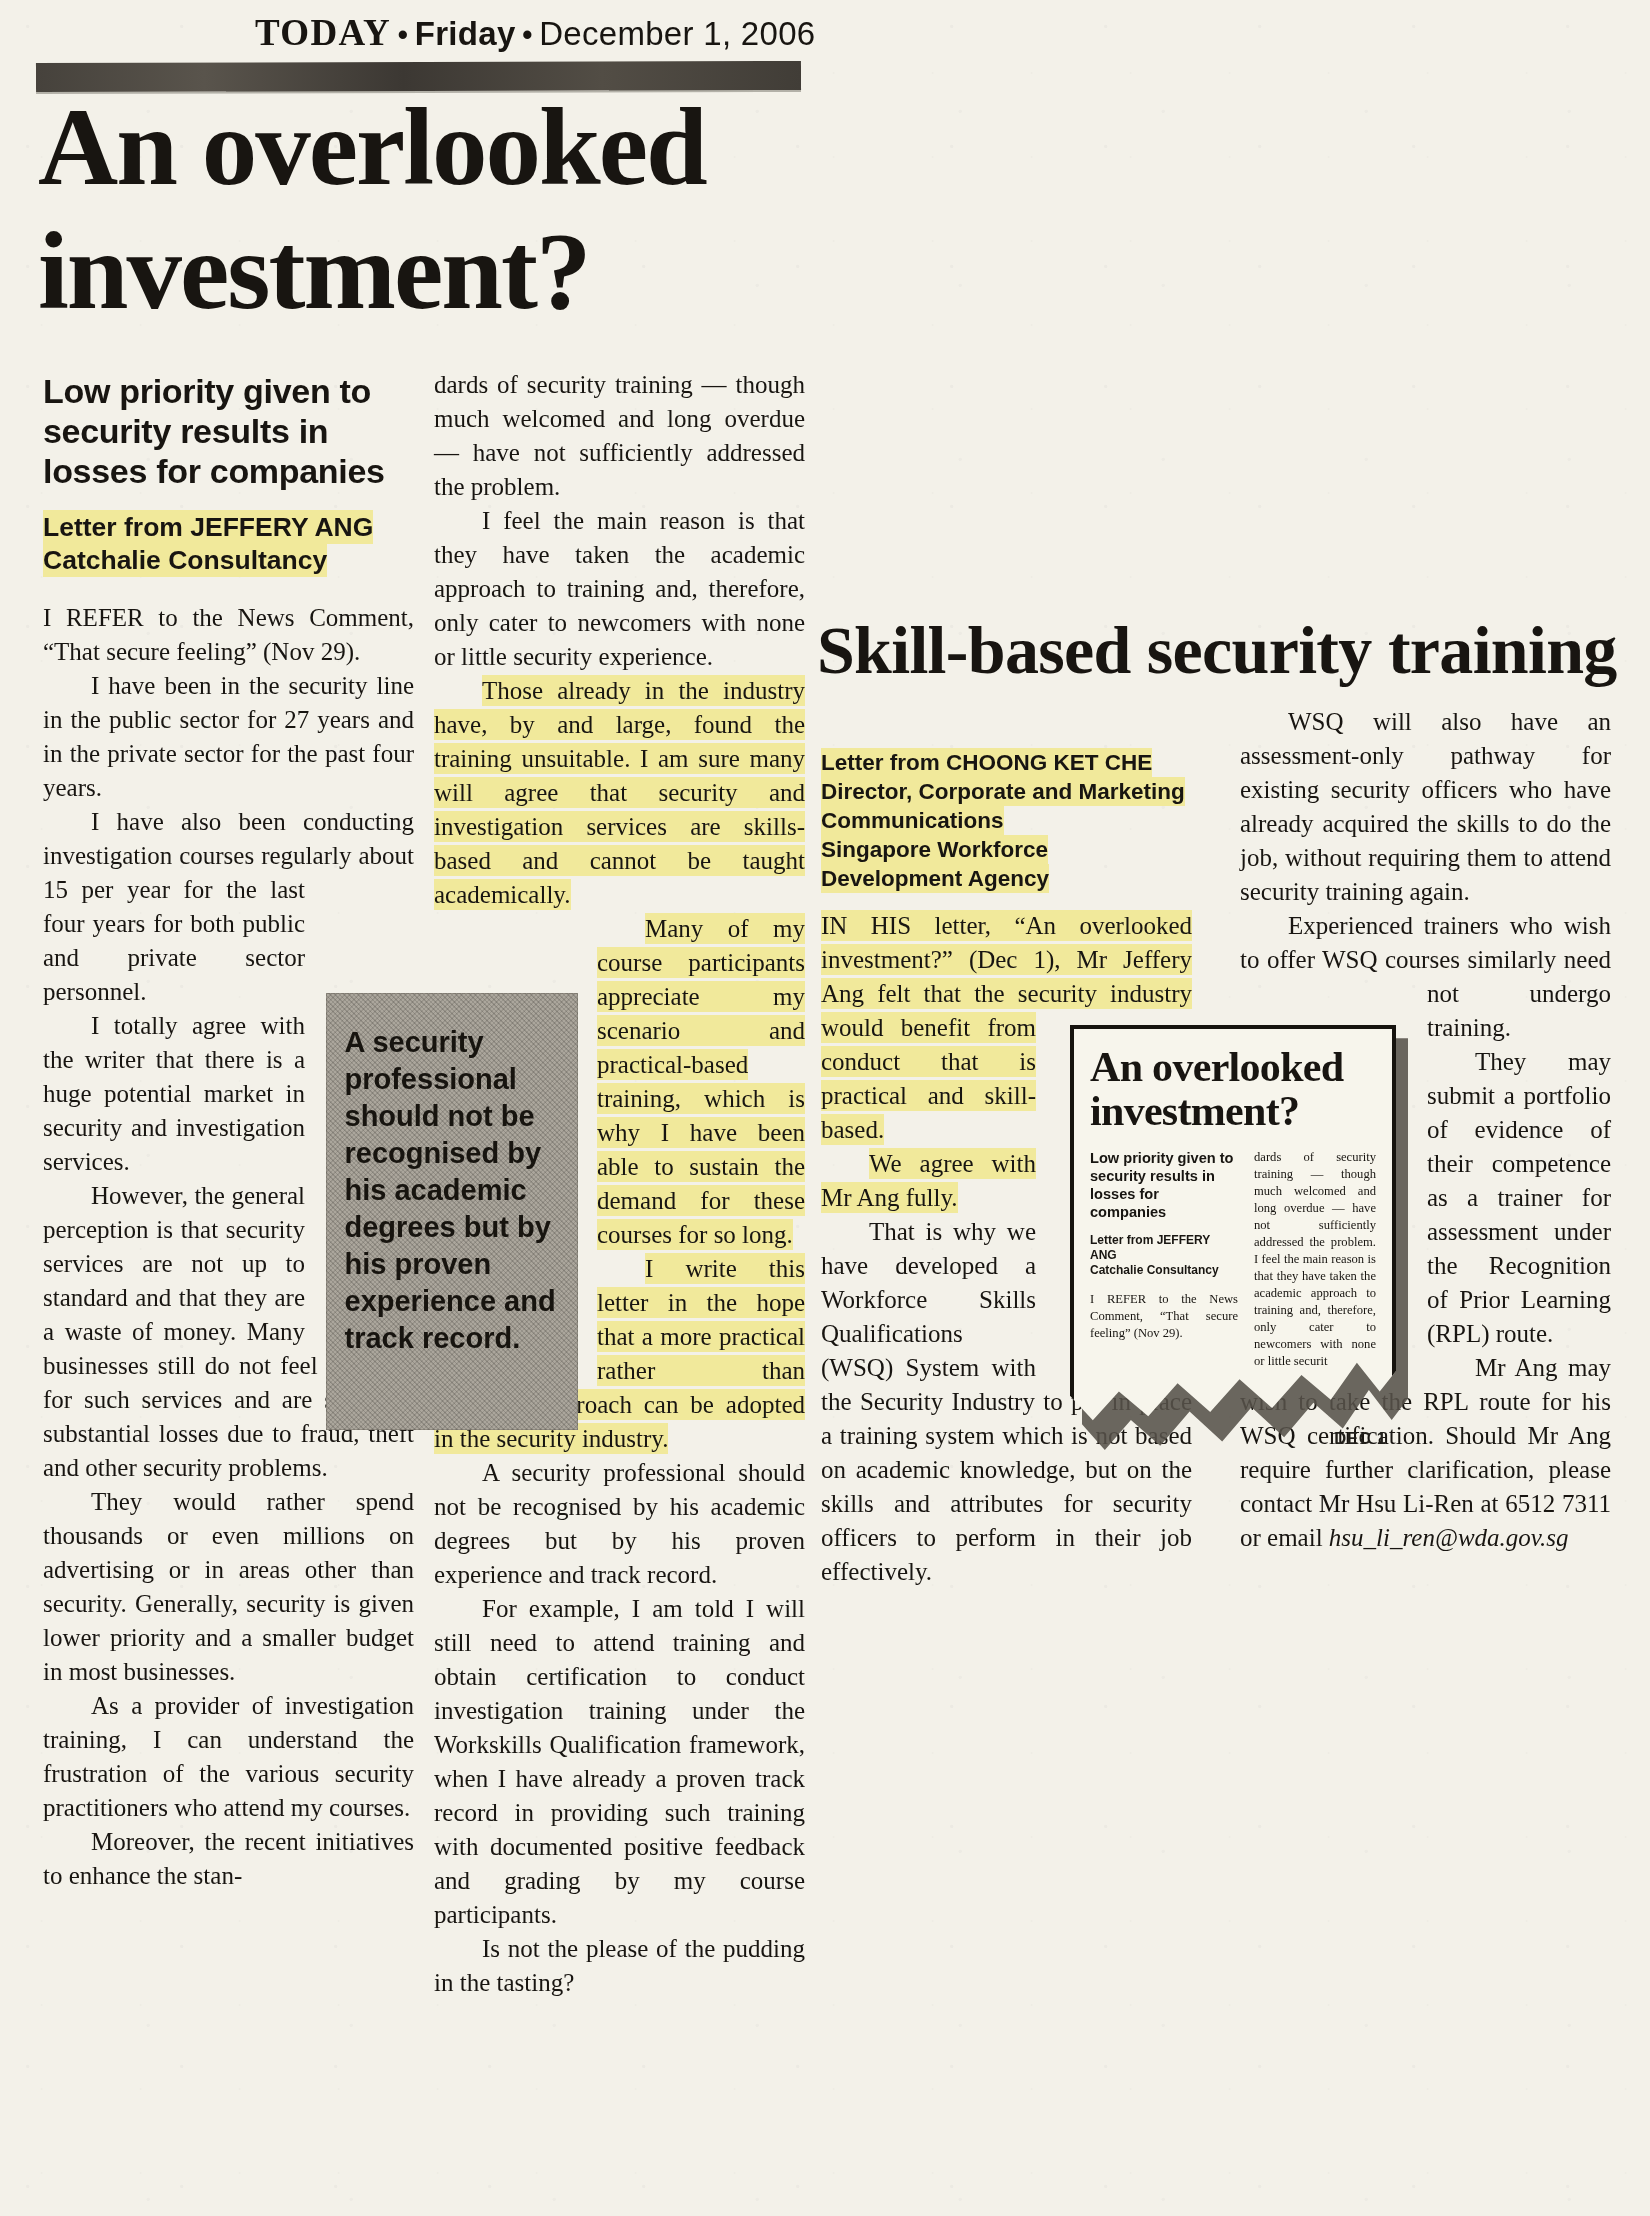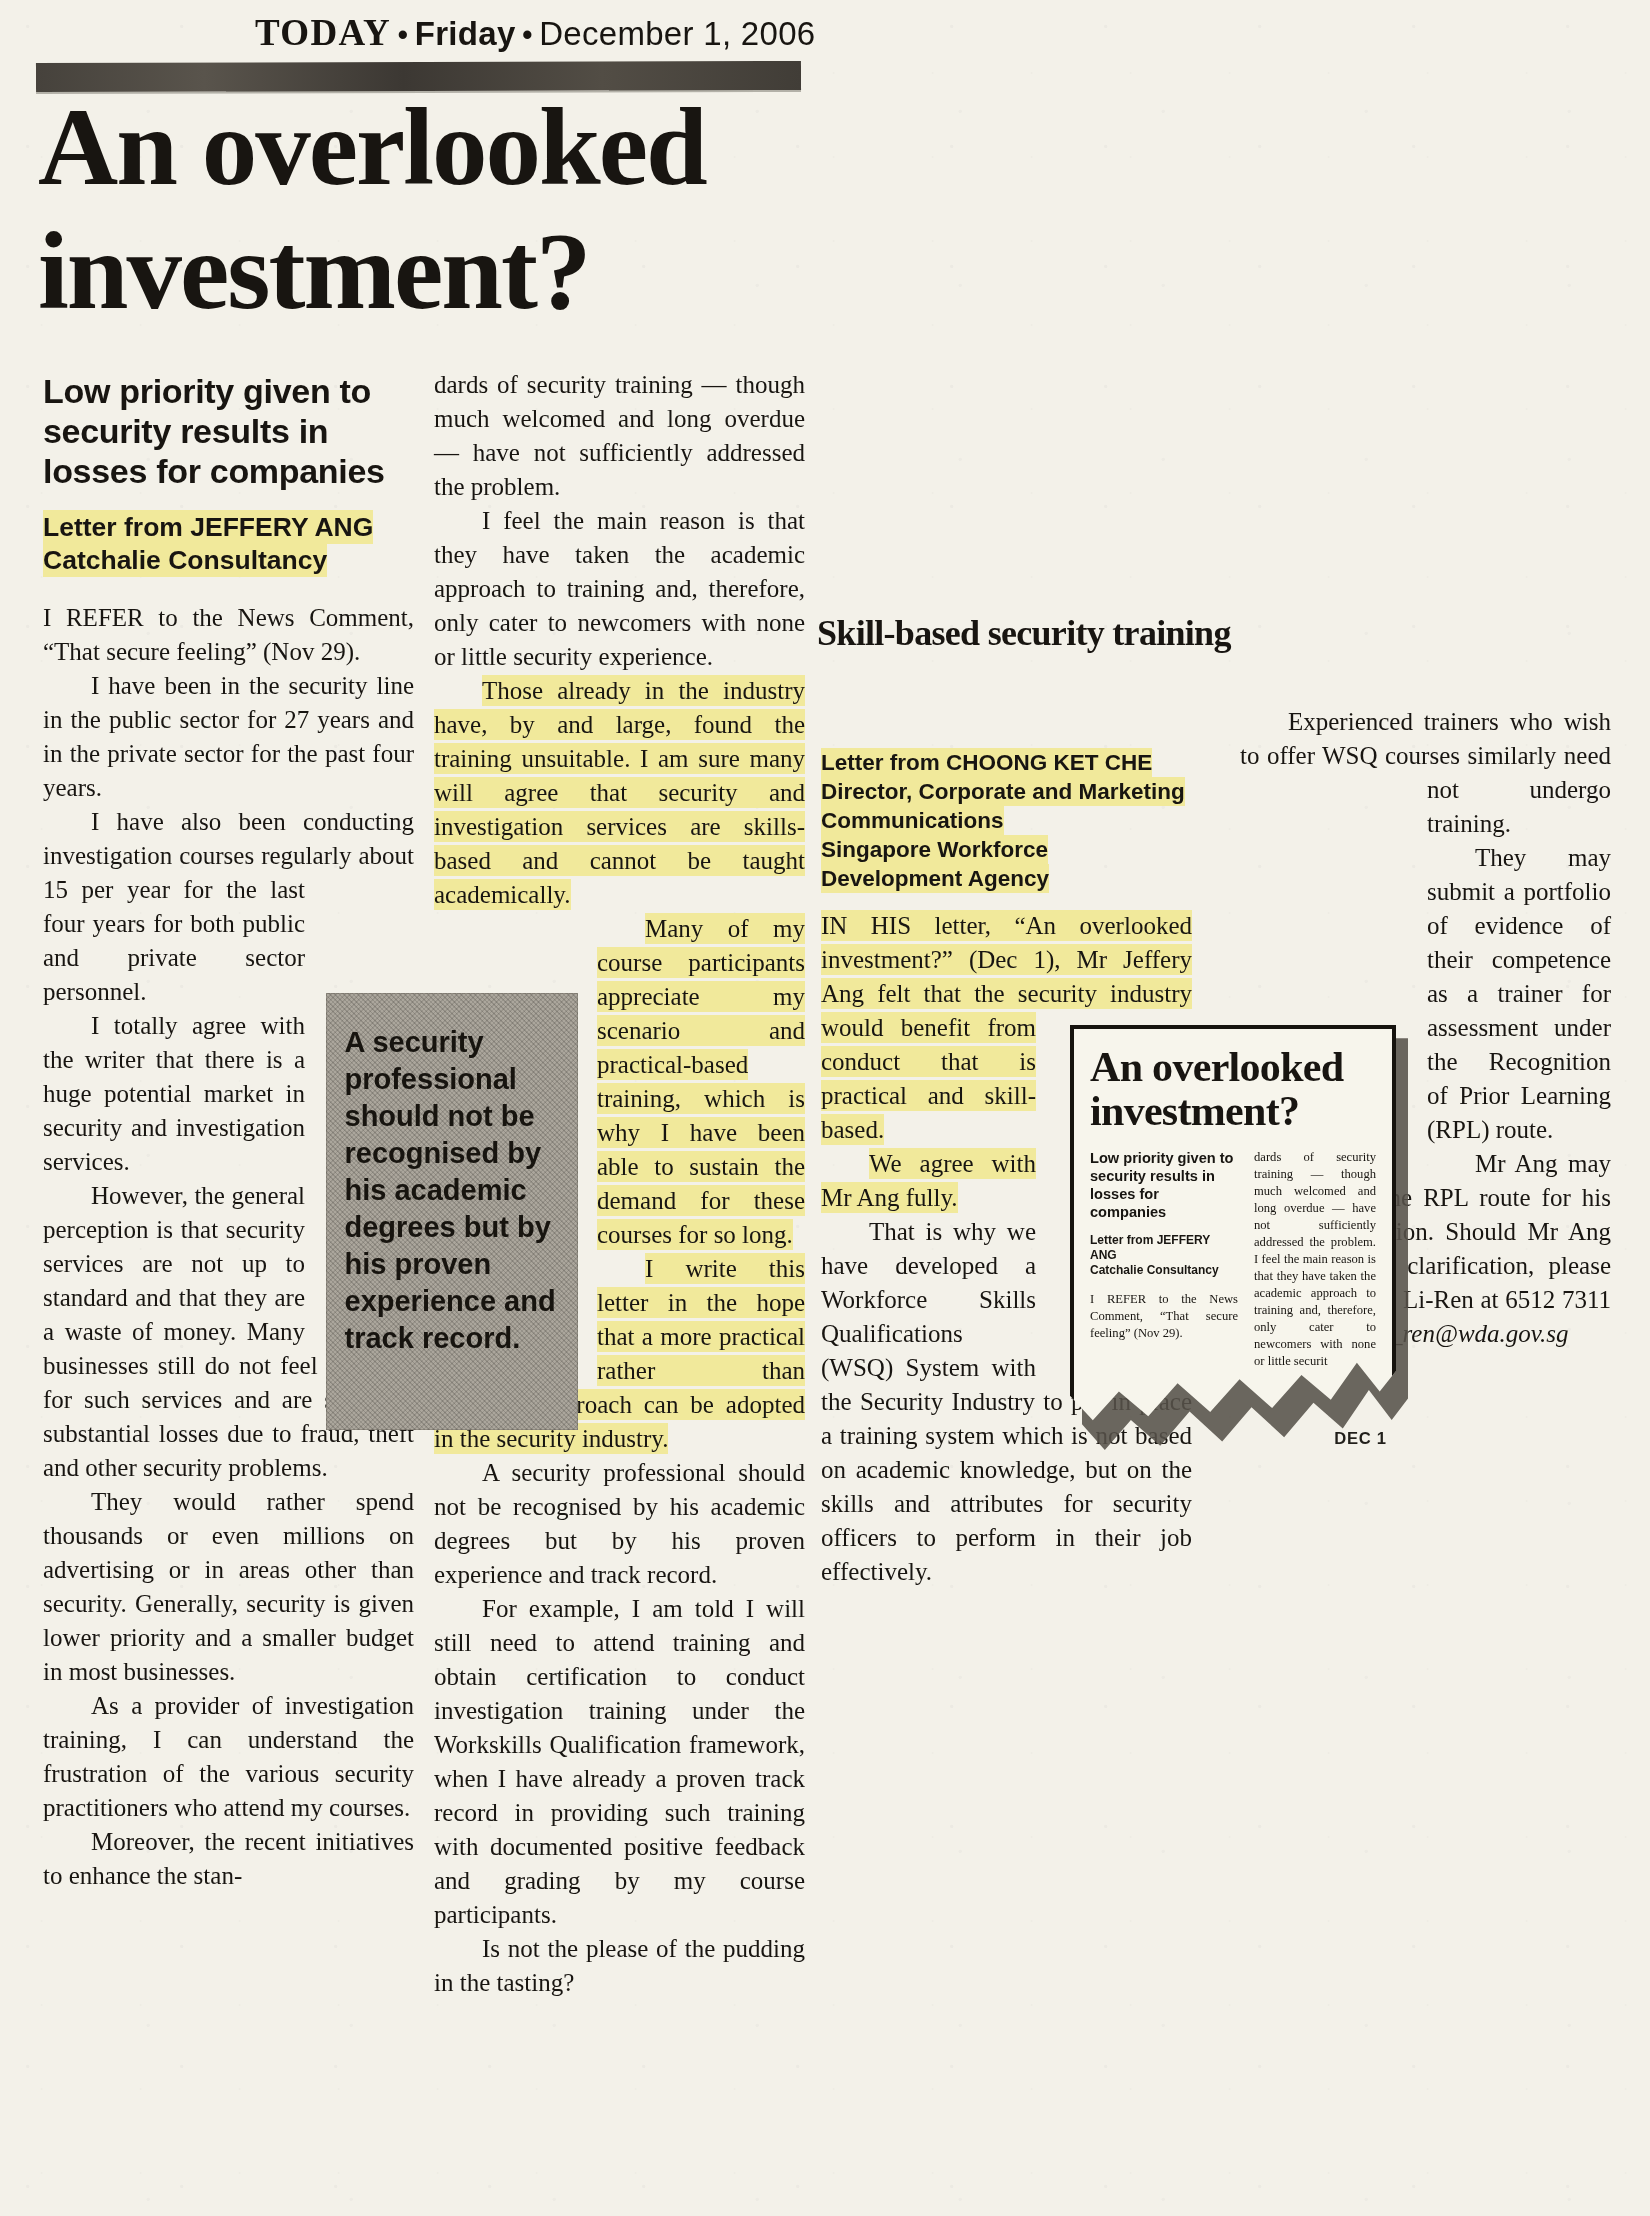--- a/index.html
+++ b/index.html
@@ -21,21 +21,21 @@
   .top-bullet { font-family:"Liberation Sans", sans-serif; font-weight:700; font-size:29px; padding:0 6.6px; }
   .top-day  { font-family:"Liberation Sans", sans-serif; font-weight:700; font-size:33px; }
   .top-date { font-family:"Liberation Sans", sans-serif; font-weight:400; font-size:33px; }
   .header-bar { position:absolute; left:36px; top:62px; width:765px; height:29px;
     background:linear-gradient(90deg,#46423c 0%, #59544c 22%, #3c3833 48%, #524d45 74%, #413d37 100%);
     box-shadow:0 2px 0 rgba(60,56,50,.35); transform:rotate(-.15deg); }
   
   .headline-1 { position:absolute; left:38px; top:85px; width:788px;
     font-weight:700; font-size:111px; line-height:124px; letter-spacing:-2px; margin:0; }
   .headline-2 { position:absolute; left:817px; top:615px; width:808px;
-    font-weight:700; font-size:36px; line-height:1.05; letter-spacing:-0.7px; margin:0; }
+    font-weight:700; font-size:68px; line-height:1.05; letter-spacing:-0.7px; margin:0; }
   
   .col { position:absolute; width:371px; font-size:25px; line-height:34px; text-align:justify; }
   .col-1 { left:43px;   top:371px;  }
   .col-2 { left:434px;  top:368px;  }
   .col-3 { left:821px; top:748px; }
   .col-4 { left:1240px; top:705px; }
   .body-p { margin:0; }
   .indent { text-indent:48px; }
   .subhead { font-family:"Liberation Sans", sans-serif; font-weight:700;
     font-size:34px; line-height:40px; letter-spacing:-0.3px; margin:0 0 20px 0; text-align:left; }
@@ -128,20 +128,21 @@
       <mark><span>Letter from</span> <span>CHOONG KET CHE</span></mark><br>
       <mark>Director, Corporate and Marketing Communications</mark><br>
       <mark>Singapore Workforce Development Agency</mark>
     </div>
     <p class="body-p"><mark><span>IN HIS letter, “An overlooked investment?” (Dec 1), Mr Jeffery Ang felt that the security industry</span> <span class="fl-r sp" style="width:140px;height:371px"></span><span>would benefit from conduct that is practical and skill-based.</span></mark></p>
     <p class="body-p indent"><mark><span>We agree with Mr Ang fully.</span></mark></p>
     <p class="body-p indent"><span>That is why we have developed a Workforce Skills Qualifications (WSQ) System with the Security Industry to put in place a training system which is not based on academic knowledge, but on the skills and attributes for security officers to perform in their job effectively.</span></p>
   </section>
 
   <section class="col col-4">
+    <p class="body-p indent"><span>WSQ will also have an assessment-only pathway for existing security officers who have already acquired the skills to do the job, without requiring them to attend security training again.</span></p>
     <p class="body-p indent"><span>Experienced trainers who wish to offer WSQ courses</span> <span class="fl-l sp" style="width:171px;height:397px"></span><span>similarly need not undergo training.</span></p>
     <p class="body-p indent"><span>They may submit a portfolio of evidence of their competence as a trainer for assessment under the Recognition of Prior Learning (RPL) route.</span></p>
     <p class="body-p indent"><span>Mr Ang may wish to take the RPL route for his WSQ certification. Should Mr Ang require further clarification, please contact Mr Hsu Li-Ren at 6512 7311 or email </span><i class="email">hsu_li_ren@wda.gov.sg</i></p>
   </section>
 
   <figure class="clipping-wrap" style="margin:0">
     <div class="clipping-shadow clip-tear"></div>
     <div class="clipping clip-tear">
       <h3 class="clip-headline">An overlooked investment?</h3>
       <div class="clip-cols">

